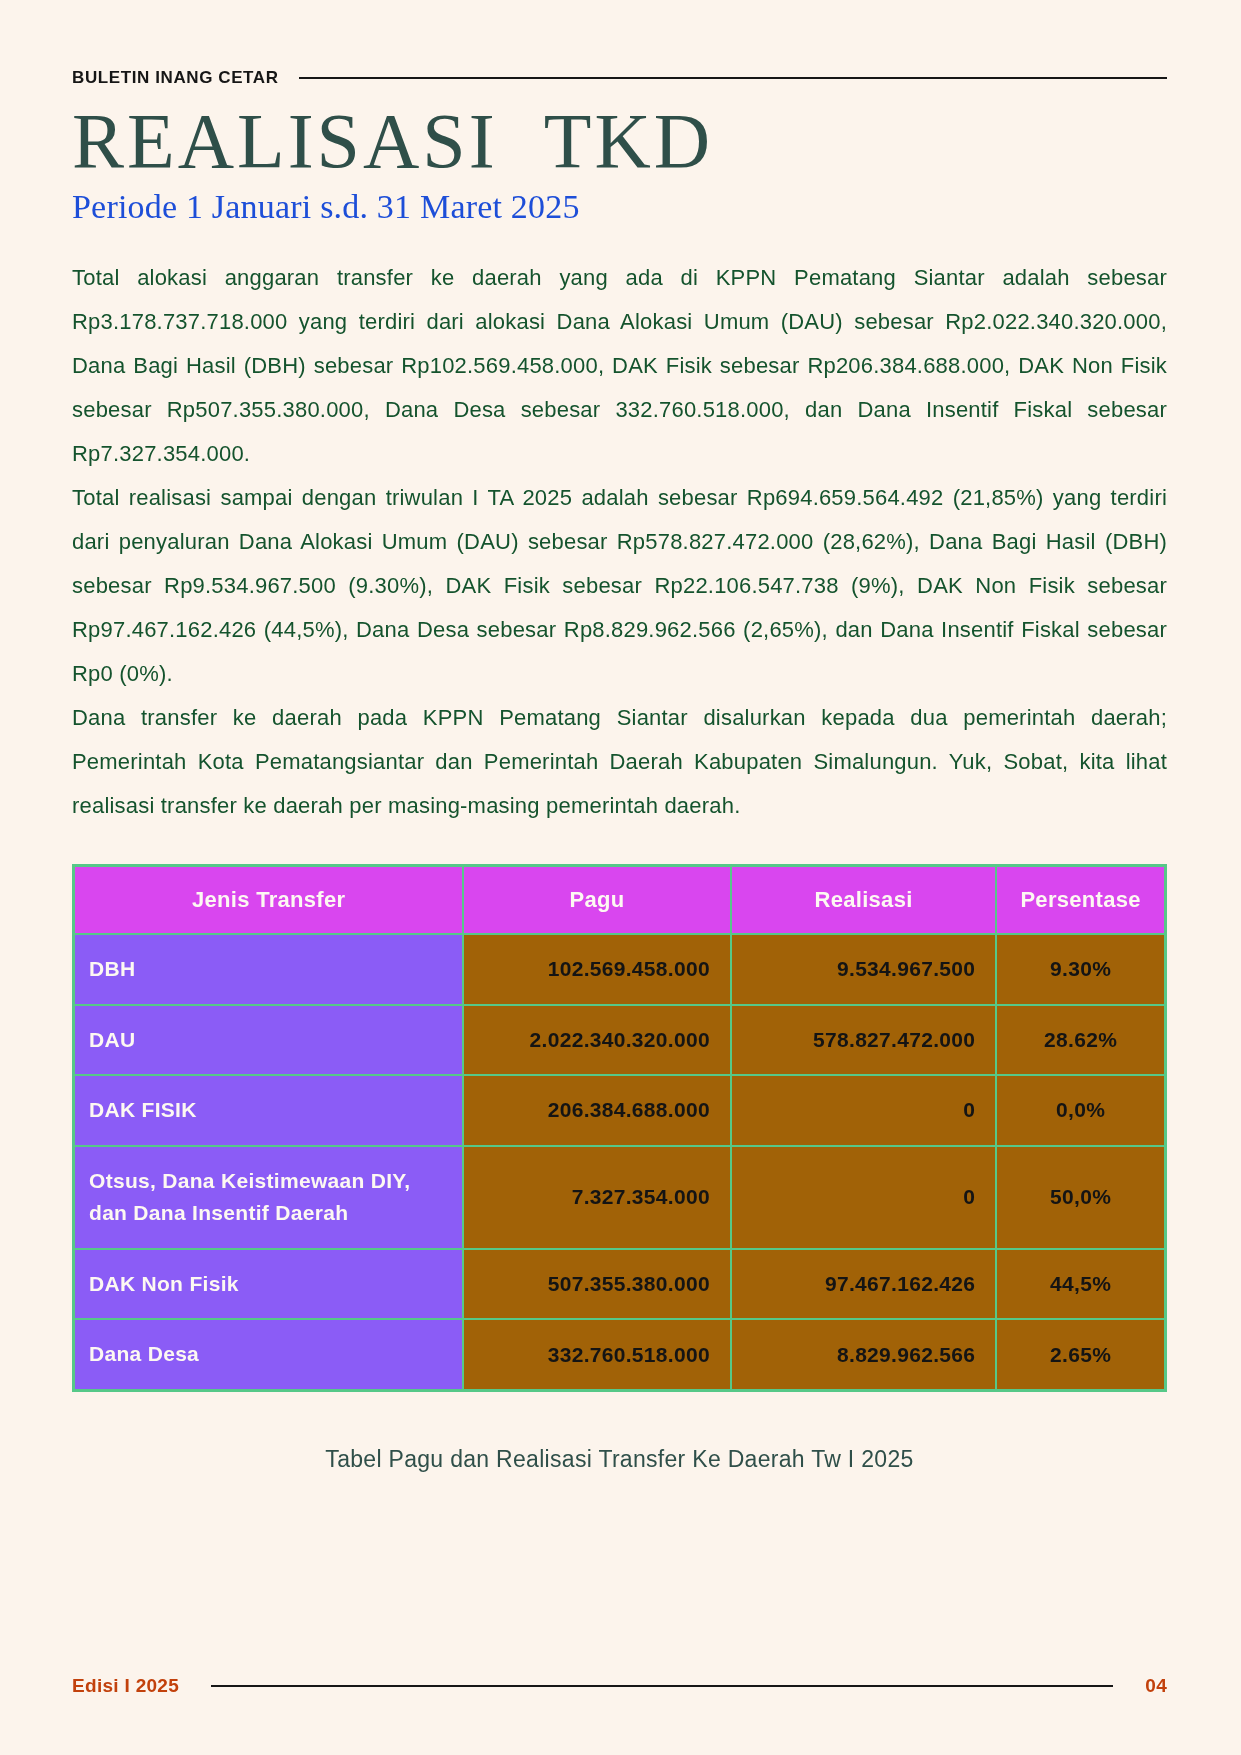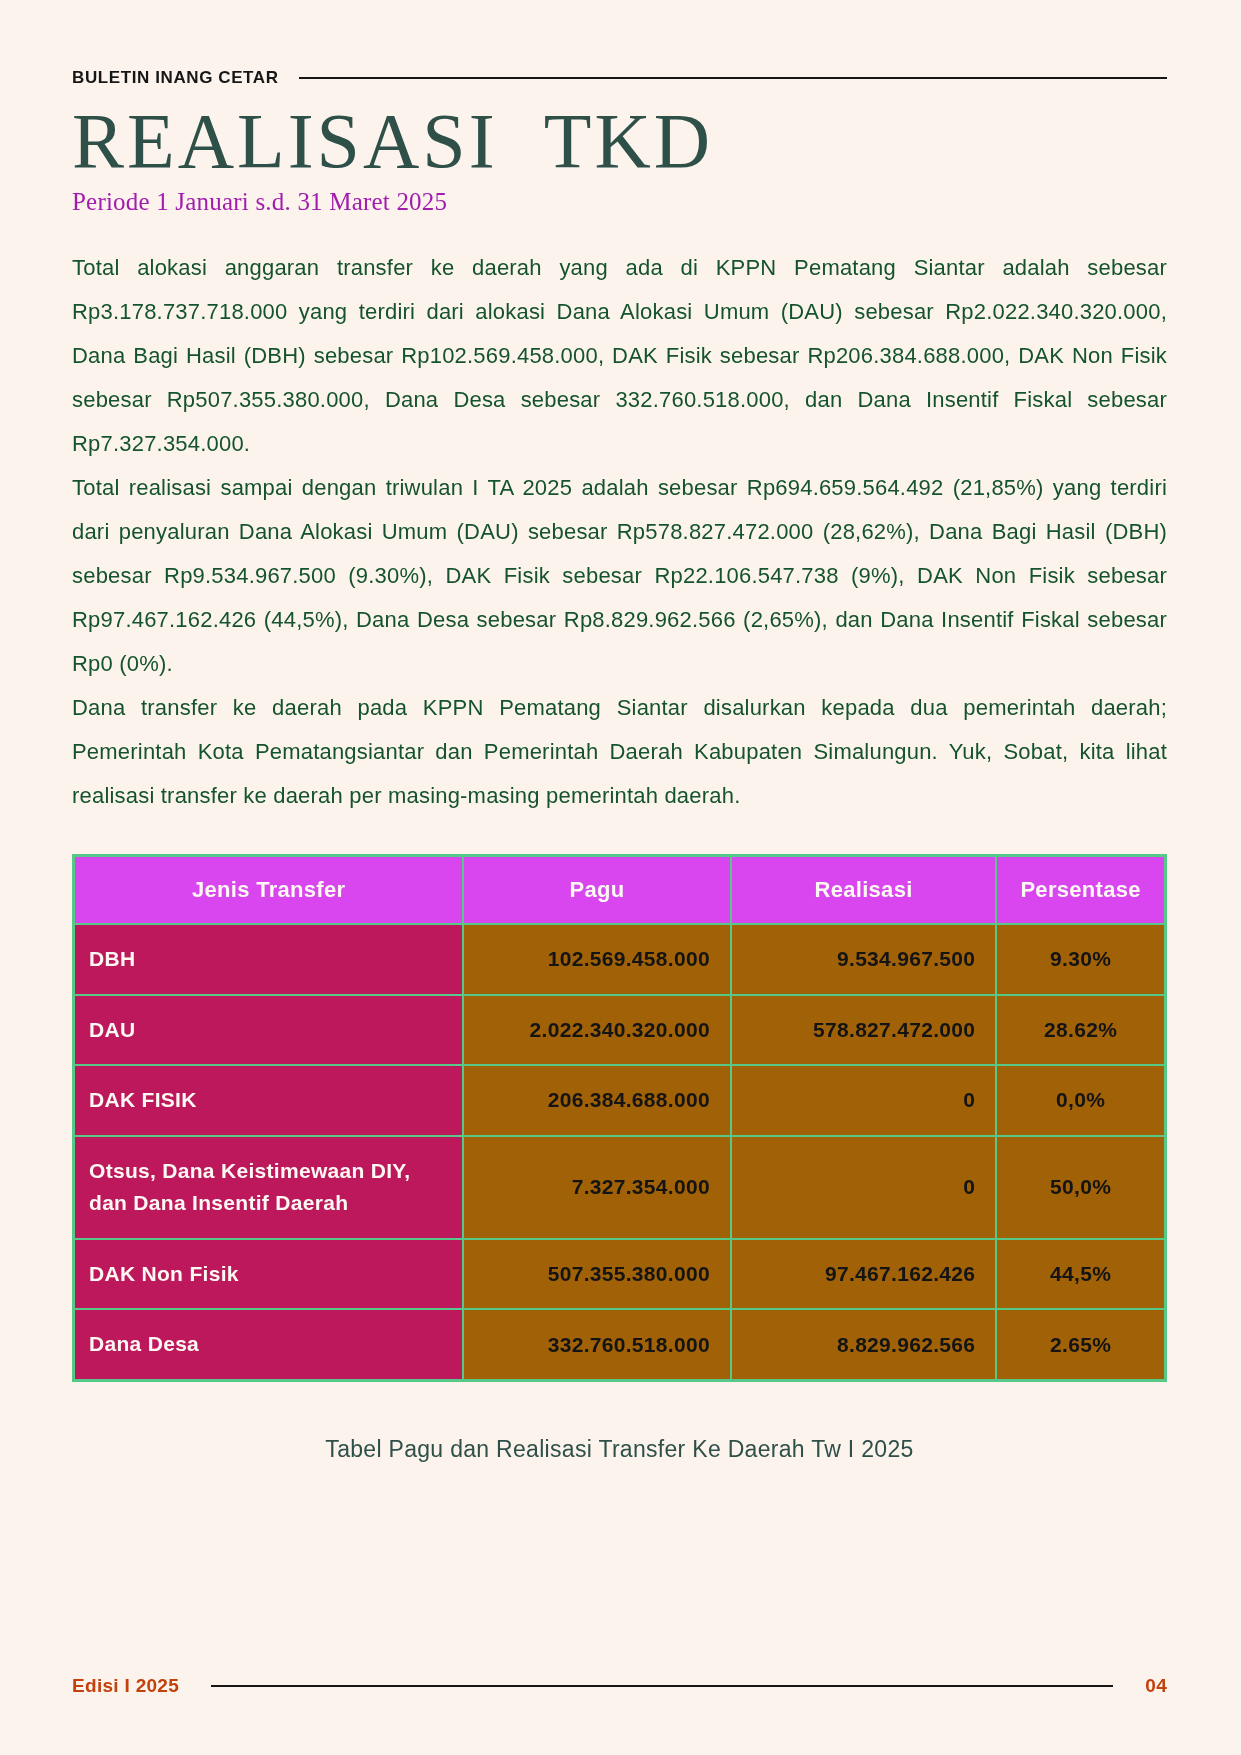--- a/index.html
+++ b/index.html
@@ -29,23 +29,23 @@
     font-size: 78px;
     line-height: 1.0;
     letter-spacing: 3px;
     word-spacing: 0.32em;
     color: #2F4F49;
   }
   .subtitle {
     margin-top: 8px;
     font-family: "Liberation Serif", serif;
     font-weight: 400;
-    font-size: 25px;
+    font-size: 34px;
     letter-spacing: 0.2px;
-    color: #a21caf;
+    color: #1d4ed8;
   }
 
   
   .copy { margin-top: 30px; }
   .copy p {
     margin: 0;
     font-size: 22px;
     line-height: 44px;
     letter-spacing: 0.2px;
     text-align: justify;
@@ -71,21 +71,21 @@
   table.tkd thead th {
     background: #d946ef;
     color: #FDF8F2;
     font-size: 22px;
     font-weight: 700;
     text-align: center;
     padding: 20px 8px;
     letter-spacing: 0.3px;
   }
   table.tkd tbody th.jenis {
-    background: #be185d;
+    background: #8b5cf6;
     color: #FDF8F2;
     font-size: 21px;
     font-weight: 700;
     text-align: left;
     padding: 18px 16px 18px 14px;
     letter-spacing: 0.3px;
     line-height: 1.55;
   }
   table.tkd tbody td {
     background: #a16207;

